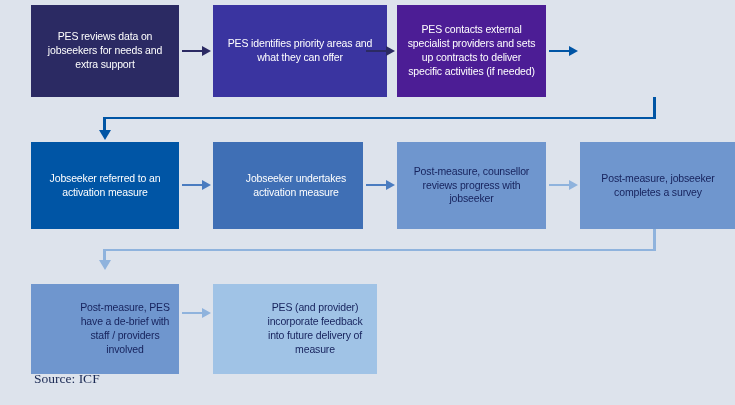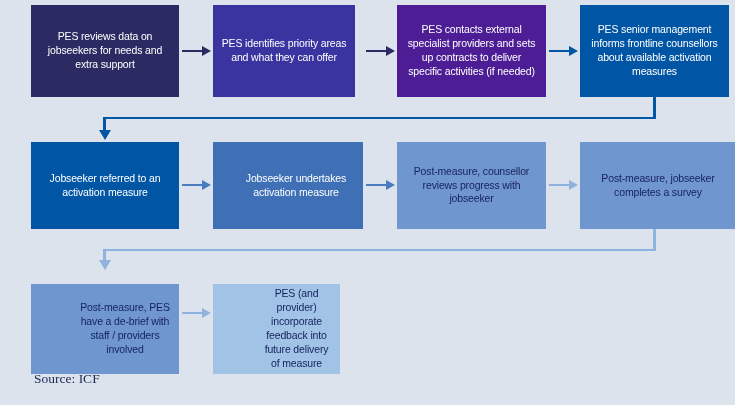--- a/index.html
+++ b/index.html
@@ -30,33 +30,33 @@
     font-size: 10.5px;
     line-height: 1.32;
     letter-spacing: -0.15px;
   }
   .box span {
     display: block;
   }
   
   .r1 { top: 5px; height: 92px; }
   .r1c1 { left: 15px;  width: 148px; background: #2b2a63; color: #ffffff; }
-  .r1c2 { left: 197px; width: 142px; background: #3a34a0; color: #ffffff; }
+  .r1c2 { left: 197px; width: 174px; background: #3a34a0; color: #ffffff; }
   .r1c3 { left: 381px; width: 149px; background: #4c1d95; color: #ffffff; }
   .r1c4 { left: 564px; width: 149px; background: #0055a5; color: #ffffff; }
   
   .r2 { top: 142px; height: 87px; }
   .r2c1 { left: 15px;  width: 148px; background: #0055a5; color: #ffffff; }
   .r2c2 { left: 197px; width: 150px; background: #3f6fb5; color: #ffffff; padding-left: 24px; }
   .r2c3 { left: 381px; width: 149px; background: #6f96ce; color: #16225c; }
   .r2c4 { left: 564px; width: 156px; background: #6f96ce; color: #16225c; }
   
   .r3 { top: 284px; height: 90px; padding-left: 48px; }
   .r3c1 { left: 15px;  width: 148px; background: #6f96ce; color: #16225c; }
-  .r3c2 { left: 197px; width: 127px; background: #a0c3e6; color: #16225c; }
+  .r3c2 { left: 197px; width: 164px; background: #a0c3e6; color: #16225c; }
 
   
   .harrow {
     position: absolute;
     height: 14px;
   }
   .harrow .shaft {
     position: absolute;
     left: 0;
     top: 6px;
@@ -110,23 +110,20 @@
 <div id="canvas">
 
   <div class="box r1 r1c1">
     <span>PES reviews data on jobseekers for needs and extra support</span>
   </div>
   <div class="box r1 r1c2">
     <span>PES identifies priority areas and what they can offer</span>
   </div>
   <div class="box r1 r1c3">
     <span>PES contacts external specialist providers and sets up contracts to deliver specific activities (if needed)</span>
-  </div>
-  <div class="box r1 r1c4">
-    <span>PES senior management informs frontline counsellors about available activation measures</span>
   </div>
 
   <div class="harrow a-navy" style="left:166px; top:44px; width:29px;">
     <div class="shaft"></div>
     <div class="head"></div>
   </div>
   <div class="harrow a-navy" style="left:350px; top:44px; width:29px;">
     <div class="shaft"></div>
     <div class="head"></div>
   </div>

